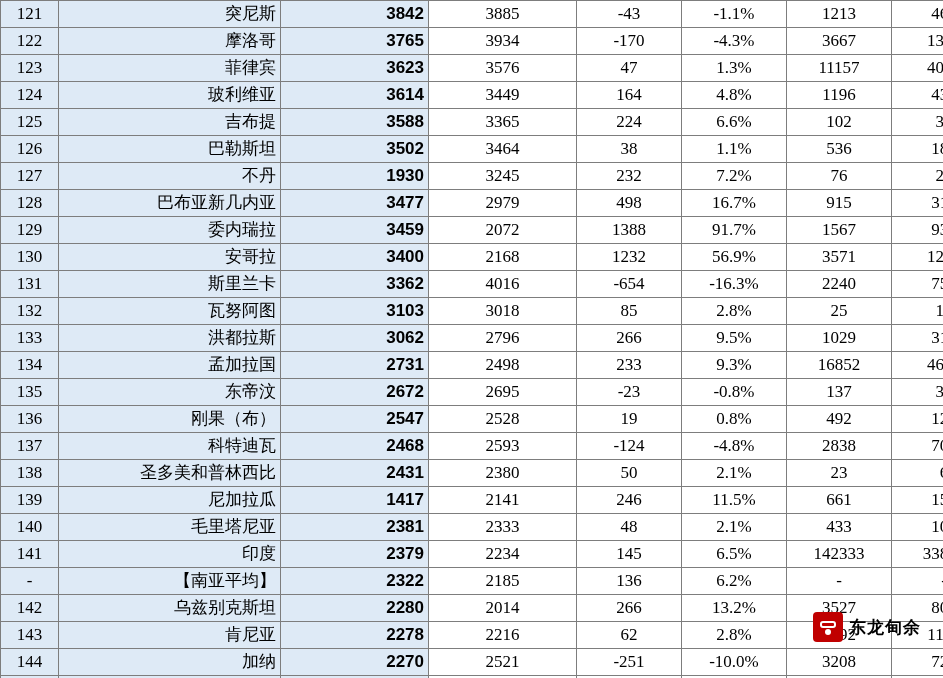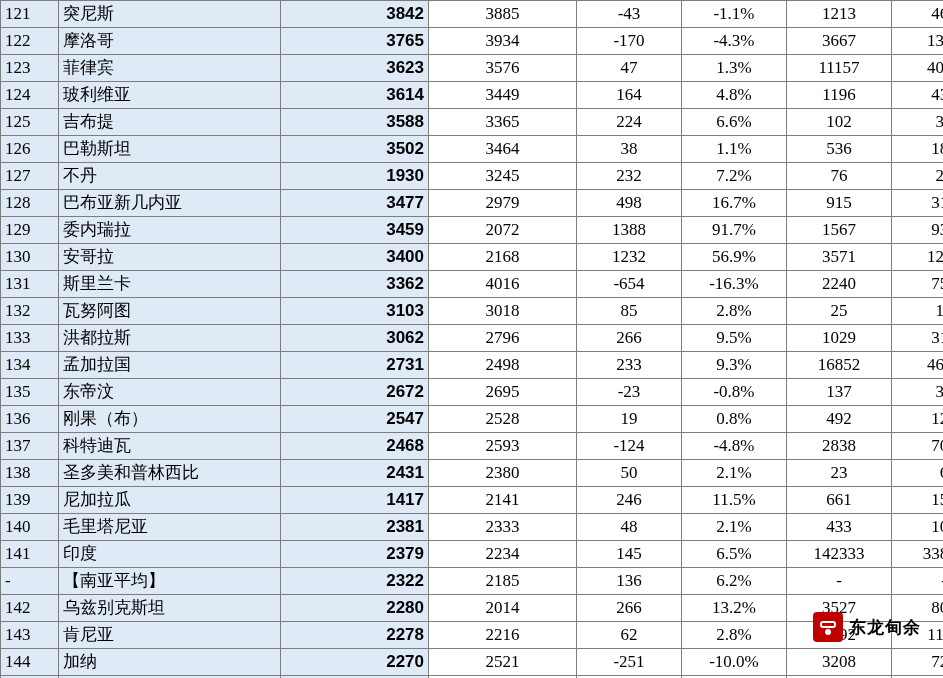--- a/index.html
+++ b/index.html
@@ -32,25 +32,26 @@
   col.c-rank   { width: 58px; }
   col.c-name   { width: 222px; }
   col.c-v1     { width: 148px; }
   col.c-v2     { width: 148px; }
   col.c-v3     { width: 105px; }
   col.c-v4     { width: 105px; }
   col.c-v5     { width: 105px; }
   col.c-v6     { width: 105px; }
 
   td.rank {
+    text-align: center;
     background: #deeaf6;
     font-family: "Liberation Serif", serif;
   }
   td.name {
-    text-align: left;
+    text-align: right;
     background: #deeaf6;
     font-family: "Liberation Sans", sans-serif;
     font-size: 17px;
   }
   td.v-red {
     text-align: right;
     background: #deeaf6;
     color: #ff0000;
     font-weight: bold;
     font-family: "Liberation Sans", sans-serif;

